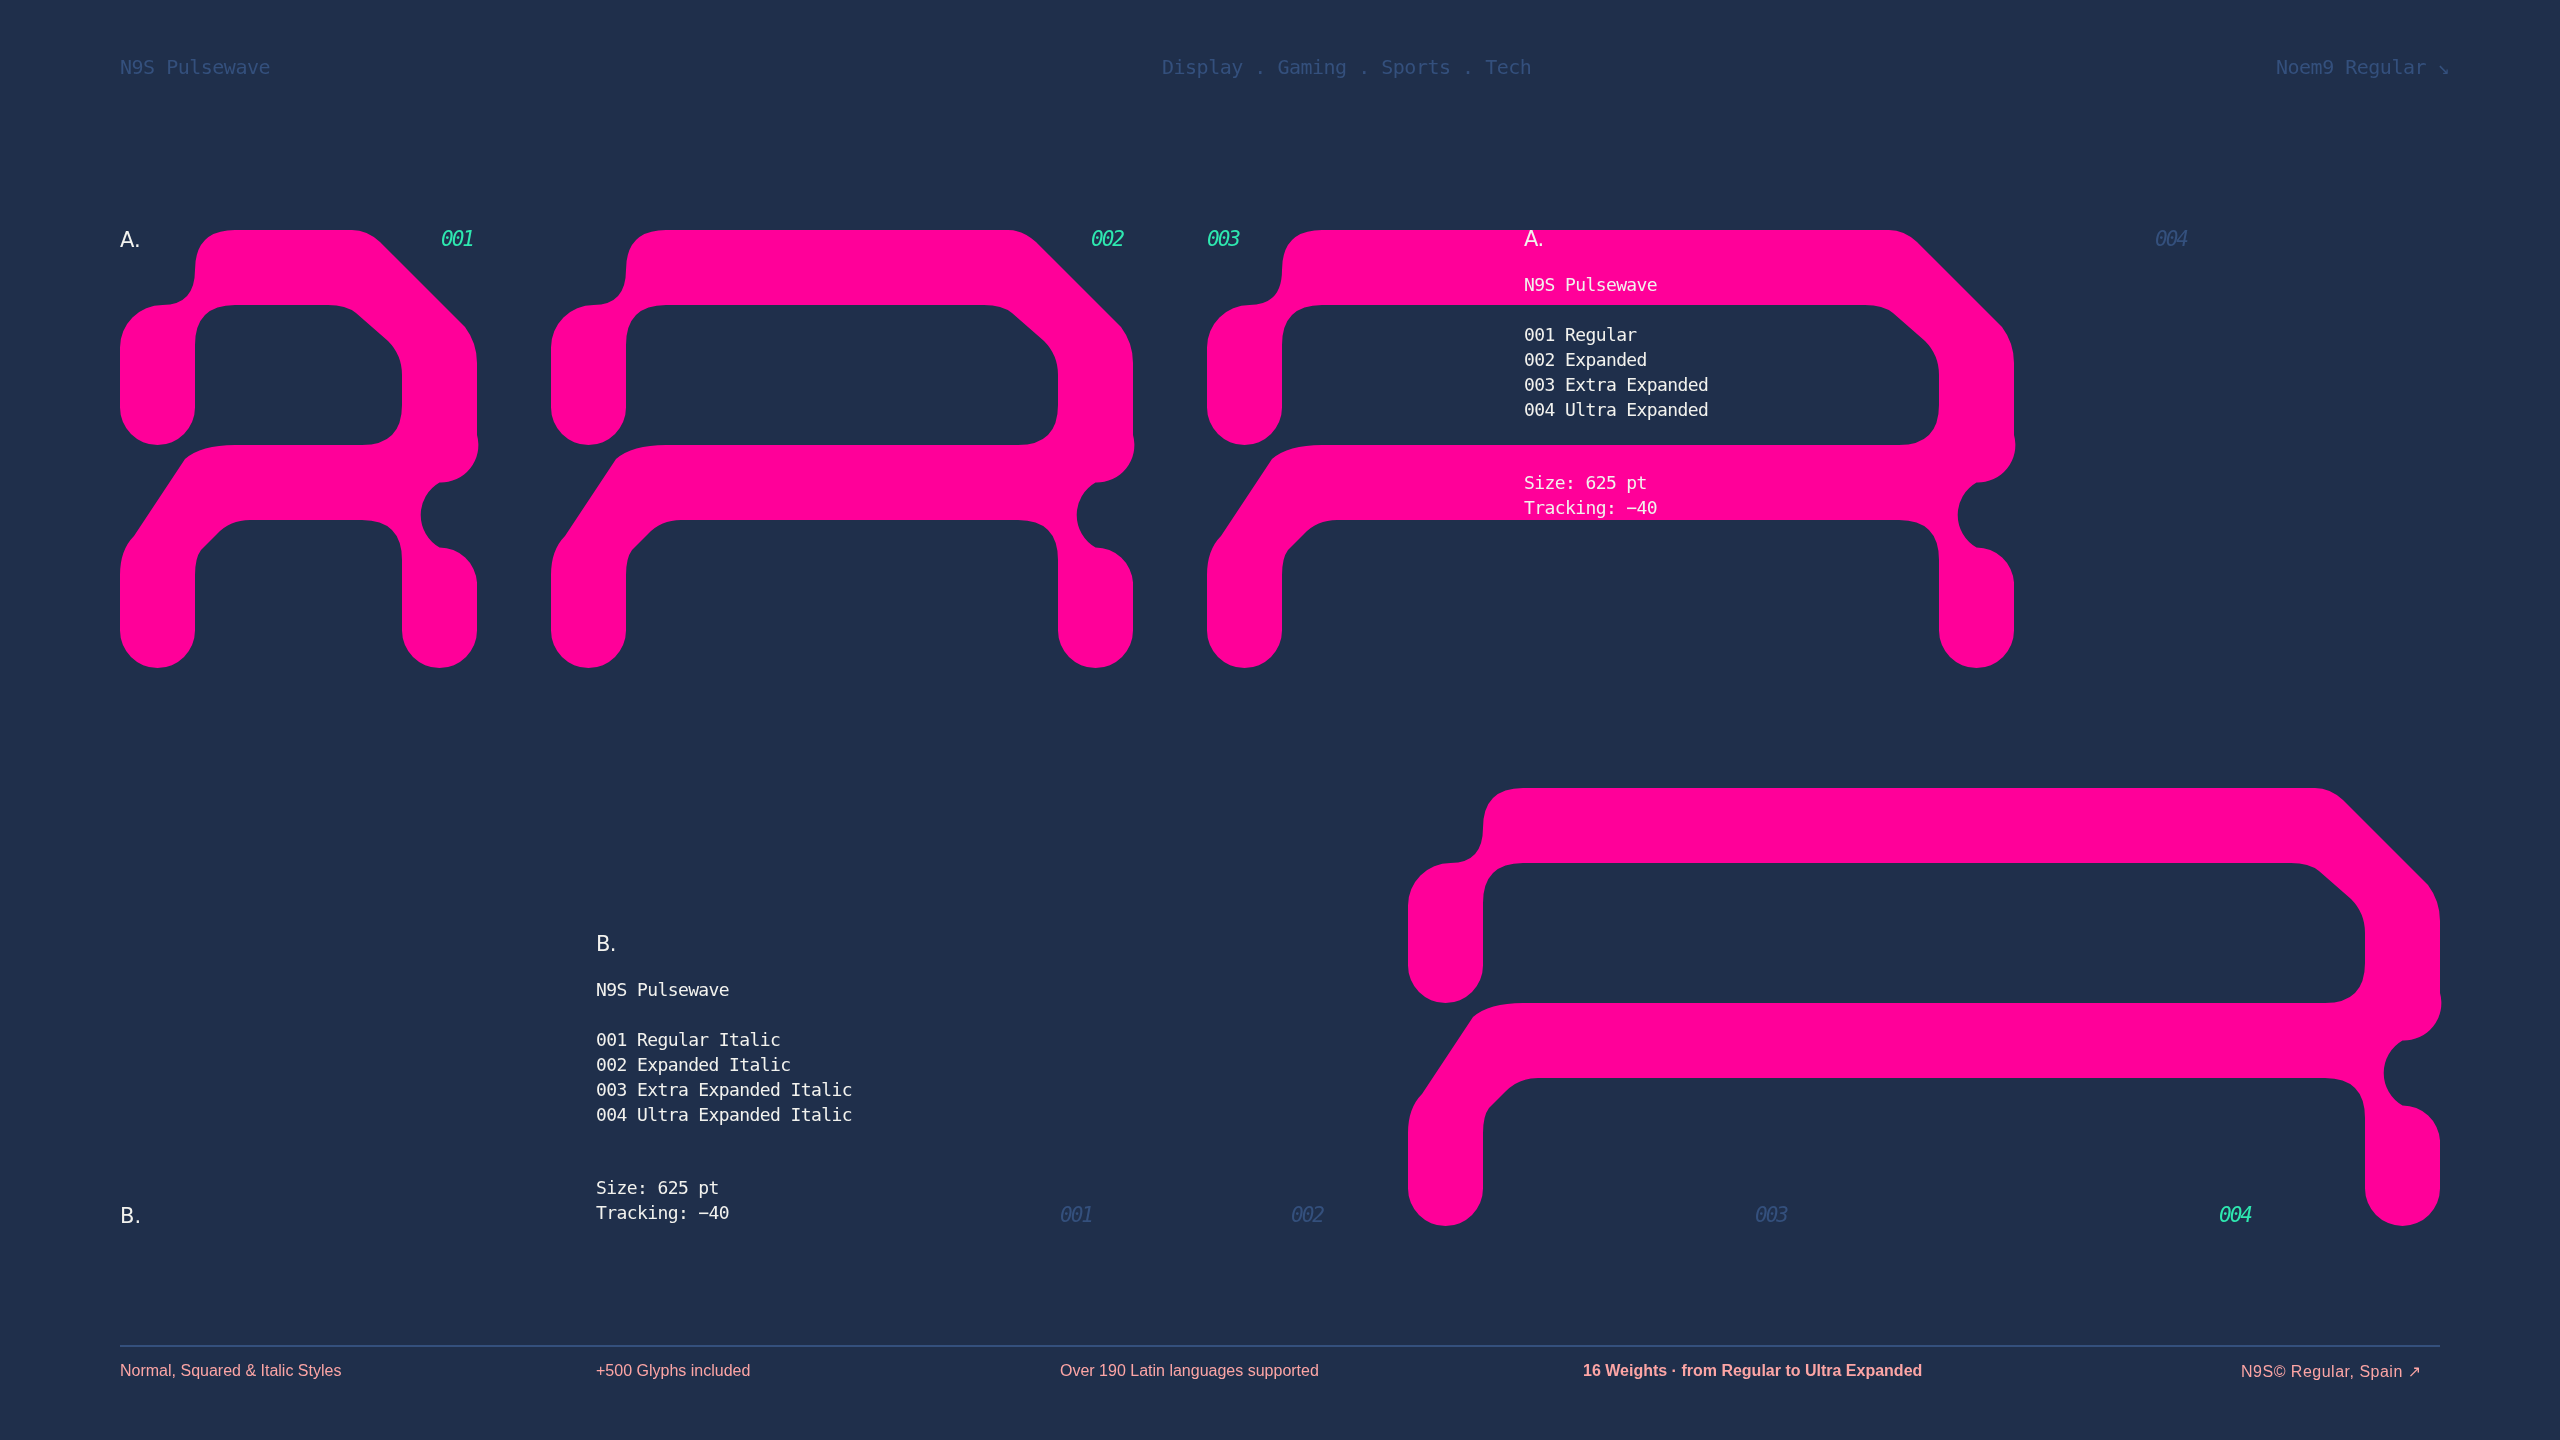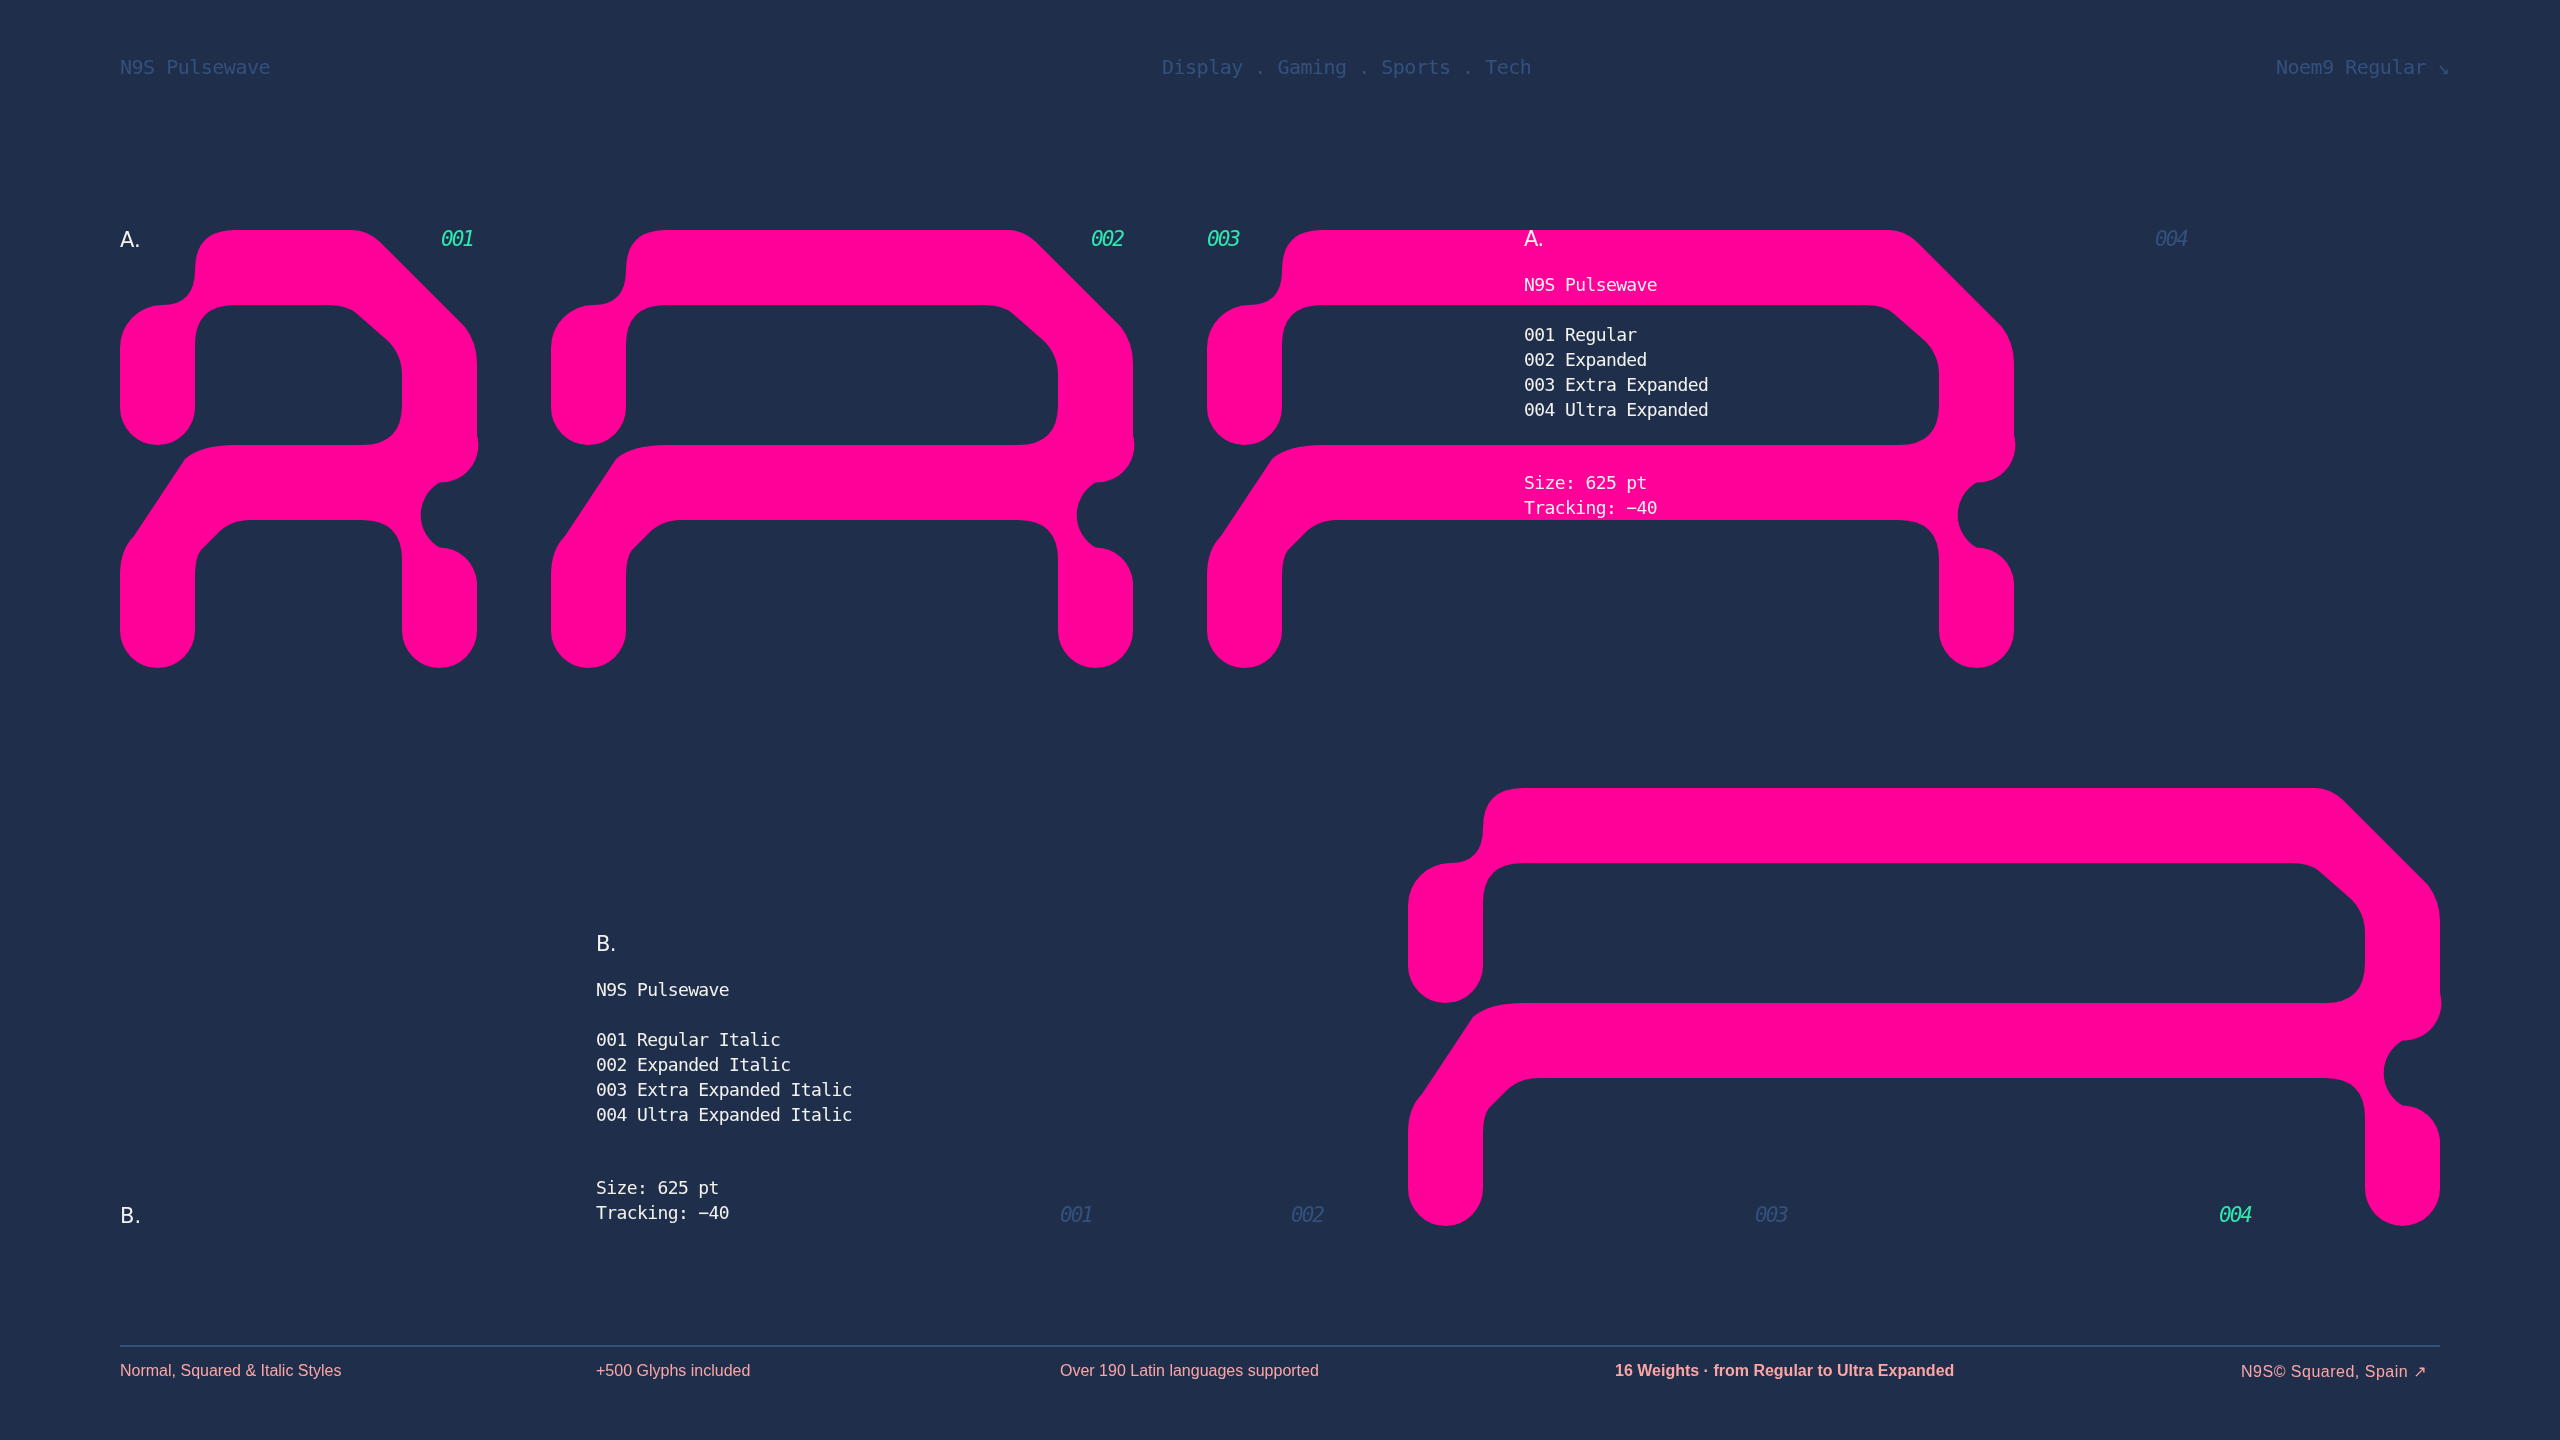--- a/index.html
+++ b/index.html
@@ -121,17 +121,17 @@
 <div class="abs section-letter z" style="left:120px; top:1204px;">B.</div>
 <div class="abs idx off z" style="left:1060px; top:1203px;">001</div>
 <div class="abs idx off z" style="left:1291px; top:1203px;">002</div>
 <div class="abs idx off z" style="left:1755px; top:1203px;">003</div>
 <div class="abs idx on z" style="left:2219px; top:1203px;">004</div>
 
 <div class="footer-line"></div>
 <div class="abs ftr" style="left:120px;">Normal, Squared &amp; Italic Styles</div>
 <div class="abs ftr" style="left:596px;">+500 Glyphs included</div>
 <div class="abs ftr" style="left:1060px;">Over 190 Latin languages supported</div>
-<div class="abs ftr bold" style="left:1583px;margin-left:32px;">16 Weights · from Regular to Ultra Expanded</div>
+<div class="abs ftr bold" style="left:1583px;">16 Weights · from Regular to Ultra Expanded</div>
 <div class="abs ftr" style="left:2241px; letter-spacing:0.5px;">
-  <span>N9S© Squared, Spain</span>
+  <span>N9S© Regular, Spain</span>
   <span>↗</span>
 </div>
 
 </body></html>

